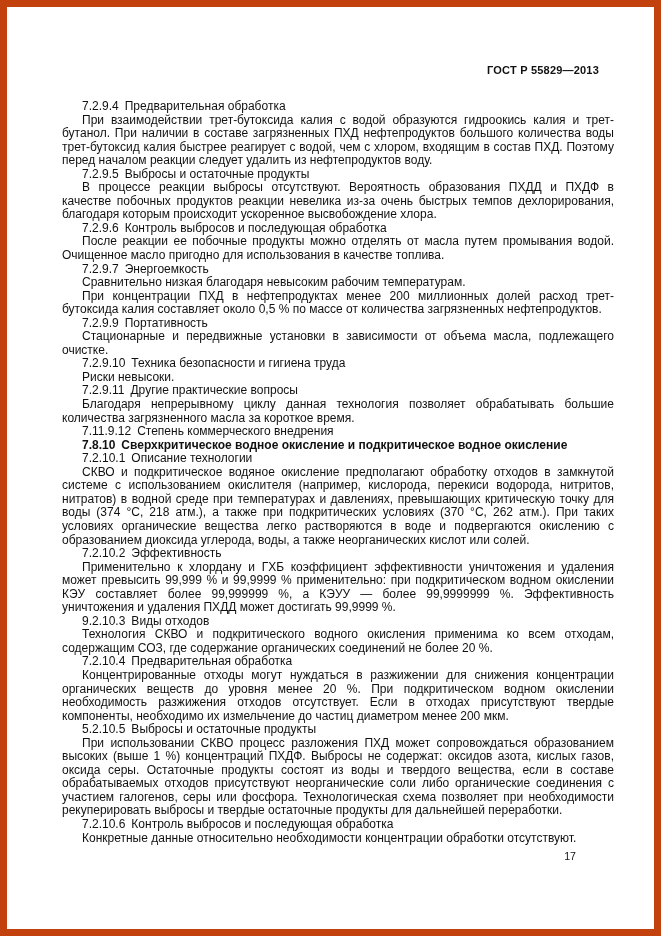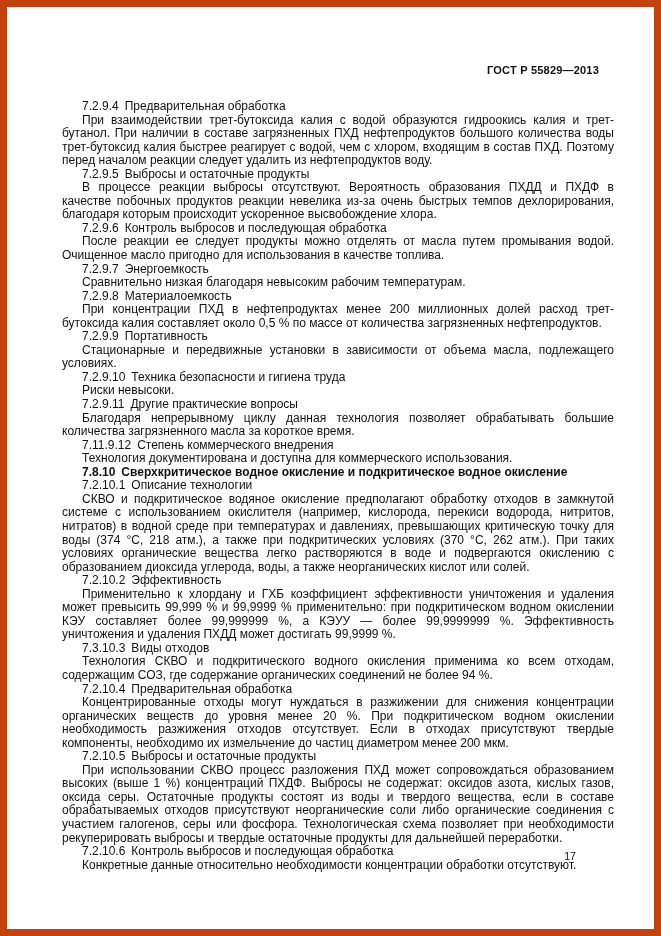--- a/index.html
+++ b/index.html
@@ -58,43 +58,41 @@
 <div class="page">
 
   <div class="doc-header">ГОСТ Р 55829—2013</div>
 
   <div class="content">
     <p class="para">7.2.9.4 Предварительная обработка</p>
     <p class="para">При взаимодействии трет-бутоксида калия с водой образуются гидроокись калия и трет-бутанол. При наличии в составе загрязненных ПХД нефтепродуктов большого количества воды трет-бутоксид калия быстрее реагирует с водой, чем с хлором, входящим в состав ПХД. Поэтому перед началом реакции следует удалить из нефтепродуктов воду.</p>
     <p class="para">7.2.9.5 Выбросы и остаточные продукты</p>
     <p class="para">В процессе реакции выбросы отсутствуют. Вероятность образования ПХДД и ПХДФ в качестве побочных продуктов реакции невелика из-за очень быстрых темпов дехлорирования, благодаря которым происходит ускоренное высвобождение хлора.</p>
     <p class="para">7.2.9.6 Контроль выбросов и последующая обработка</p>
-    <p class="para">После реакции ее следует продукты можно отделять от масла путем промывания водой. Очищенное масло пригодно для использования в качестве топлива.</p>
+    <p class="para">После реакции ее побочные продукты можно отделять от масла путем промывания водой. Очищенное масло пригодно для использования в качестве топлива.</p>
     <p class="para">7.2.9.7 Энергоемкость</p>
     <p class="para">Сравнительно низкая благодаря невысоким рабочим температурам.</p>
-    <p class="para">7.2.9.8 Материалоемкость</p>
     <p class="para">При концентрации ПХД в нефтепродуктах менее 200 миллионных долей расход трет-бутоксида калия составляет около 0,5 % по массе от количества загрязненных нефтепродуктов.</p>
     <p class="para">7.2.9.9 Портативность</p>
-    <p class="para">Стационарные и передвижные установки в зависимости от объема масла, подлежащего условиях.</p>
+    <p class="para">Стационарные и передвижные установки в зависимости от объема масла, подлежащего очистке.</p>
     <p class="para">7.2.9.10 Техника безопасности и гигиена труда</p>
     <p class="para">Риски невысоки.</p>
     <p class="para">7.2.9.11 Другие практические вопросы</p>
     <p class="para">Благодаря непрерывному циклу данная технология позволяет обрабатывать большие количества загрязненного масла за короткое время.</p>
     <p class="para">7.11.9.12 Степень коммерческого внедрения</p>
-    <p class="para">Технология документирована и доступна для коммерческого использования.</p>
     <p class="para bold">7.8.10 Сверхкритическое водное окисление и подкритическое водное окисление</p>
     <p class="para">7.2.10.1 Описание технологии</p>
     <p class="para">СКВО и подкритическое водяное окисление предполагают обработку отходов в замкнутой системе с использованием окислителя (например, кислорода, перекиси водорода, нитритов, нитратов) в водной среде при температурах и давлениях, превышающих критическую точку для воды (374 °С, 218 атм.), а также при подкритических условиях (370 °С, 262 атм.). При таких условиях органические вещества легко растворяются в воде и подвергаются окислению с образованием диоксида углерода, воды, а также неорганических кислот или солей.</p>
     <p class="para">7.2.10.2 Эффективность</p>
     <p class="para">Применительно к хлордану и ГХБ коэффициент эффективности уничтожения и удаления может превысить 99,999 % и 99,9999 % применительно: при подкритическом водном окислении КЭУ составляет более 99,999999 %, а КЭУУ — более 99,9999999 %. Эффективность уничтожения и удаления ПХДД может достигать 99,9999 %.</p>
-    <p class="para">7.3.10.3 Виды отходов</p>
-    <p class="para">Технология СКВО и подкритического водного окисления применима ко всем отходам, содержащим СОЗ, где содержание органических соединений не более 94 %.</p>
+    <p class="para">9.2.10.3 Виды отходов</p>
+    <p class="para">Технология СКВО и подкритического водного окисления применима ко всем отходам, содержащим СОЗ, где содержание органических соединений не более 20 %.</p>
     <p class="para">7.2.10.4 Предварительная обработка</p>
     <p class="para">Концентрированные отходы могут нуждаться в разжижении для снижения концентрации органических веществ до уровня менее 20 %. При подкритическом водном окислении необходимость разжижения отходов отсутствует. Если в отходах присутствуют твердые компоненты, необходимо их измельчение до частиц диаметром менее 200 мкм.</p>
-    <p class="para">7.2.10.5 Выбросы и остаточные продукты</p>
+    <p class="para">5.2.10.5 Выбросы и остаточные продукты</p>
     <p class="para">При использовании СКВО процесс разложения ПХД может сопровождаться образованием высоких (выше 1 %) концентраций ПХДФ. Выбросы не содержат: оксидов азота, кислых газов, оксида серы. Остаточные продукты состоят из воды и твердого вещества, если в составе обрабатываемых отходов присутствуют неорганические соли либо органические соединения с участием галогенов, серы или фосфора. Технологическая схема позволяет при необходимости рекуперировать выбросы и твердые остаточные продукты для дальнейшей переработки.</p>
     <p class="para">7.2.10.6 Контроль выбросов и последующая обработка</p>
     <p class="para">Конкретные данные относительно необходимости концентрации обработки отсутствуют.</p>
   </div>
 
   <div class="page-num">17</div>
 
 </div>
 
 </body></html>

